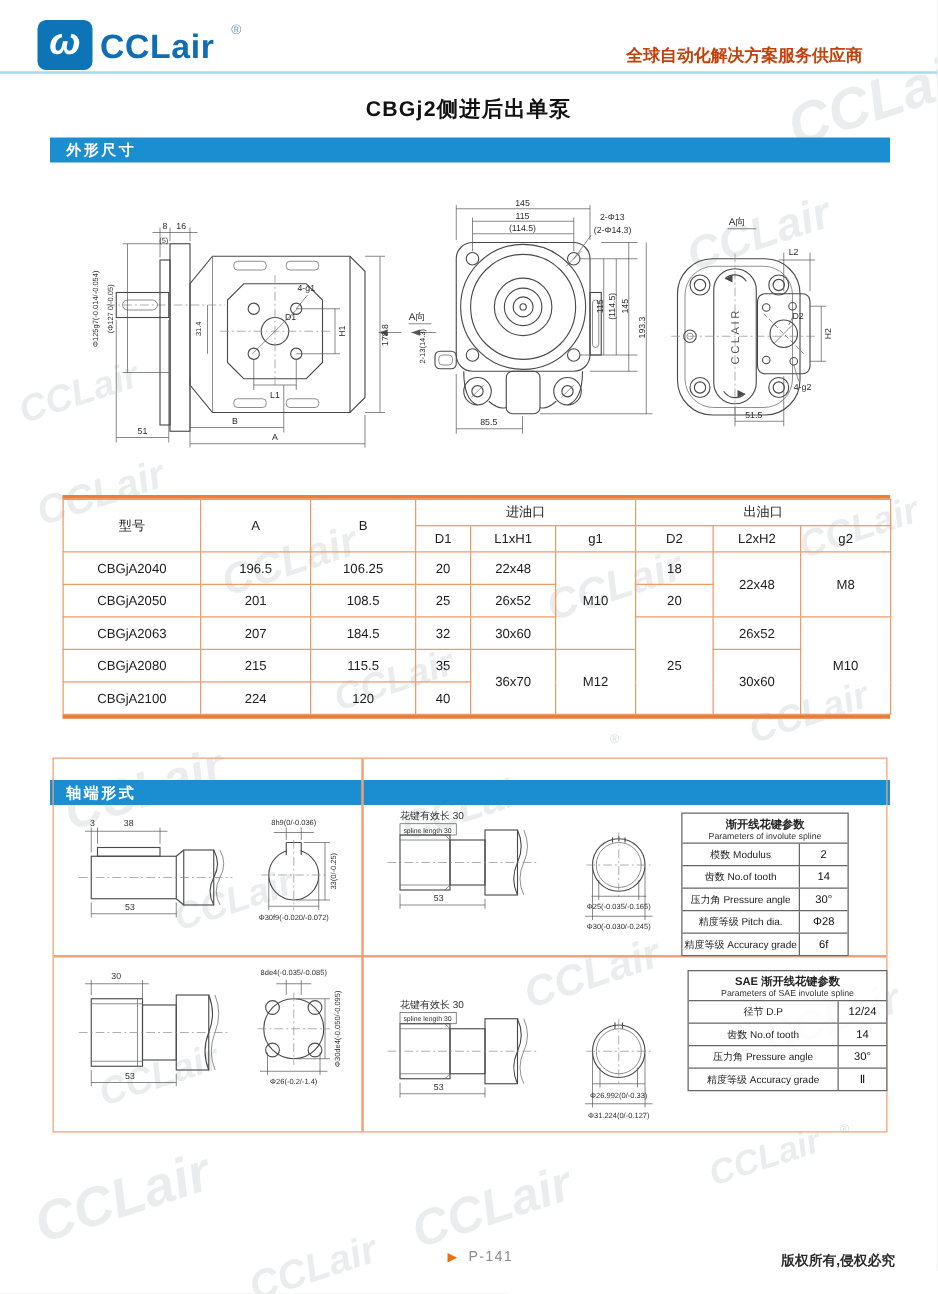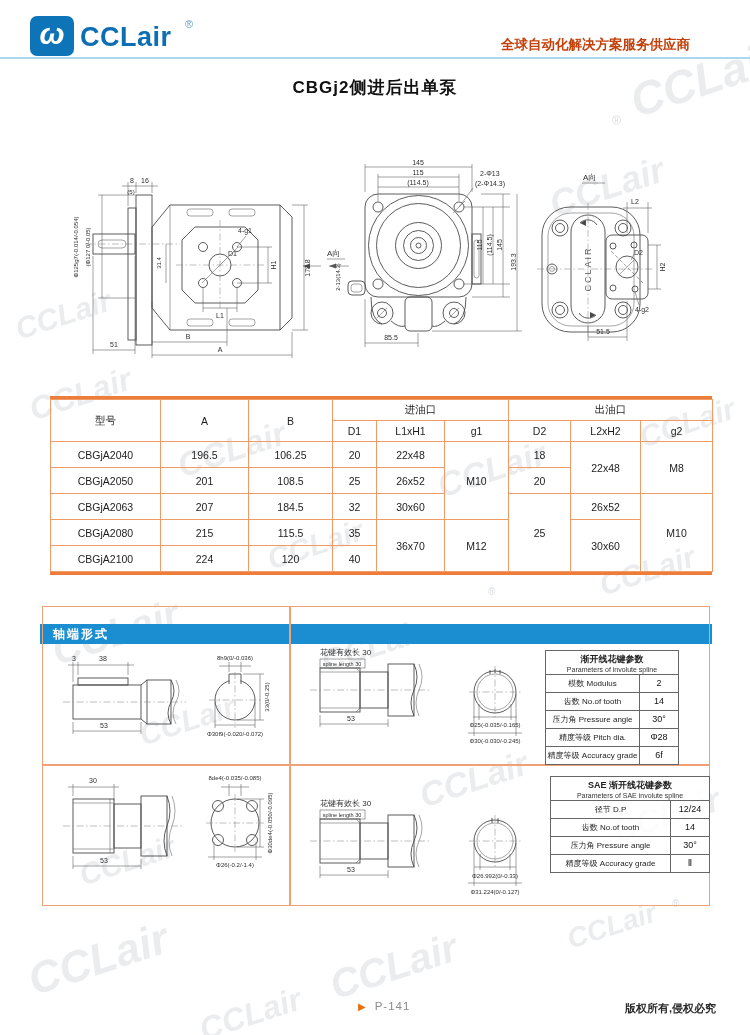--- a/index.html
+++ b/index.html
@@ -91,20 +91,21 @@
 
   <div class="logo-box"></div>
   <div class="logo-glyph">ω</div>
   <div class="logo-text">CCLair</div>
   <div class="logo-reg">®</div>
   <div class="tagline">全球自动化解决方案服务供应商</div>
   <div class="hdr-line"></div>
 
   <div class="page-title">CBGj2侧进后出单泵</div>
 
+  <div class="banner" style="top:110px;">外形尺寸</div>
 
   <svg style="position:absolute;left:40px;top:150px;" width="285" height="235" viewBox="0 0 285 235">
     <g>
 
       <rect class="ln" x="53" y="84" width="42" height="20"></rect>
       <rect class="lt" x="58" y="90" width="28" height="8" rx="4"></rect>
       <line class="ctr" x1="45" y1="94" x2="140" y2="94"></line>
 
       <rect class="ln" x="88" y="58" width="8" height="132"></rect>
       <rect class="ln" x="96" y="45" width="16" height="150"></rect>

